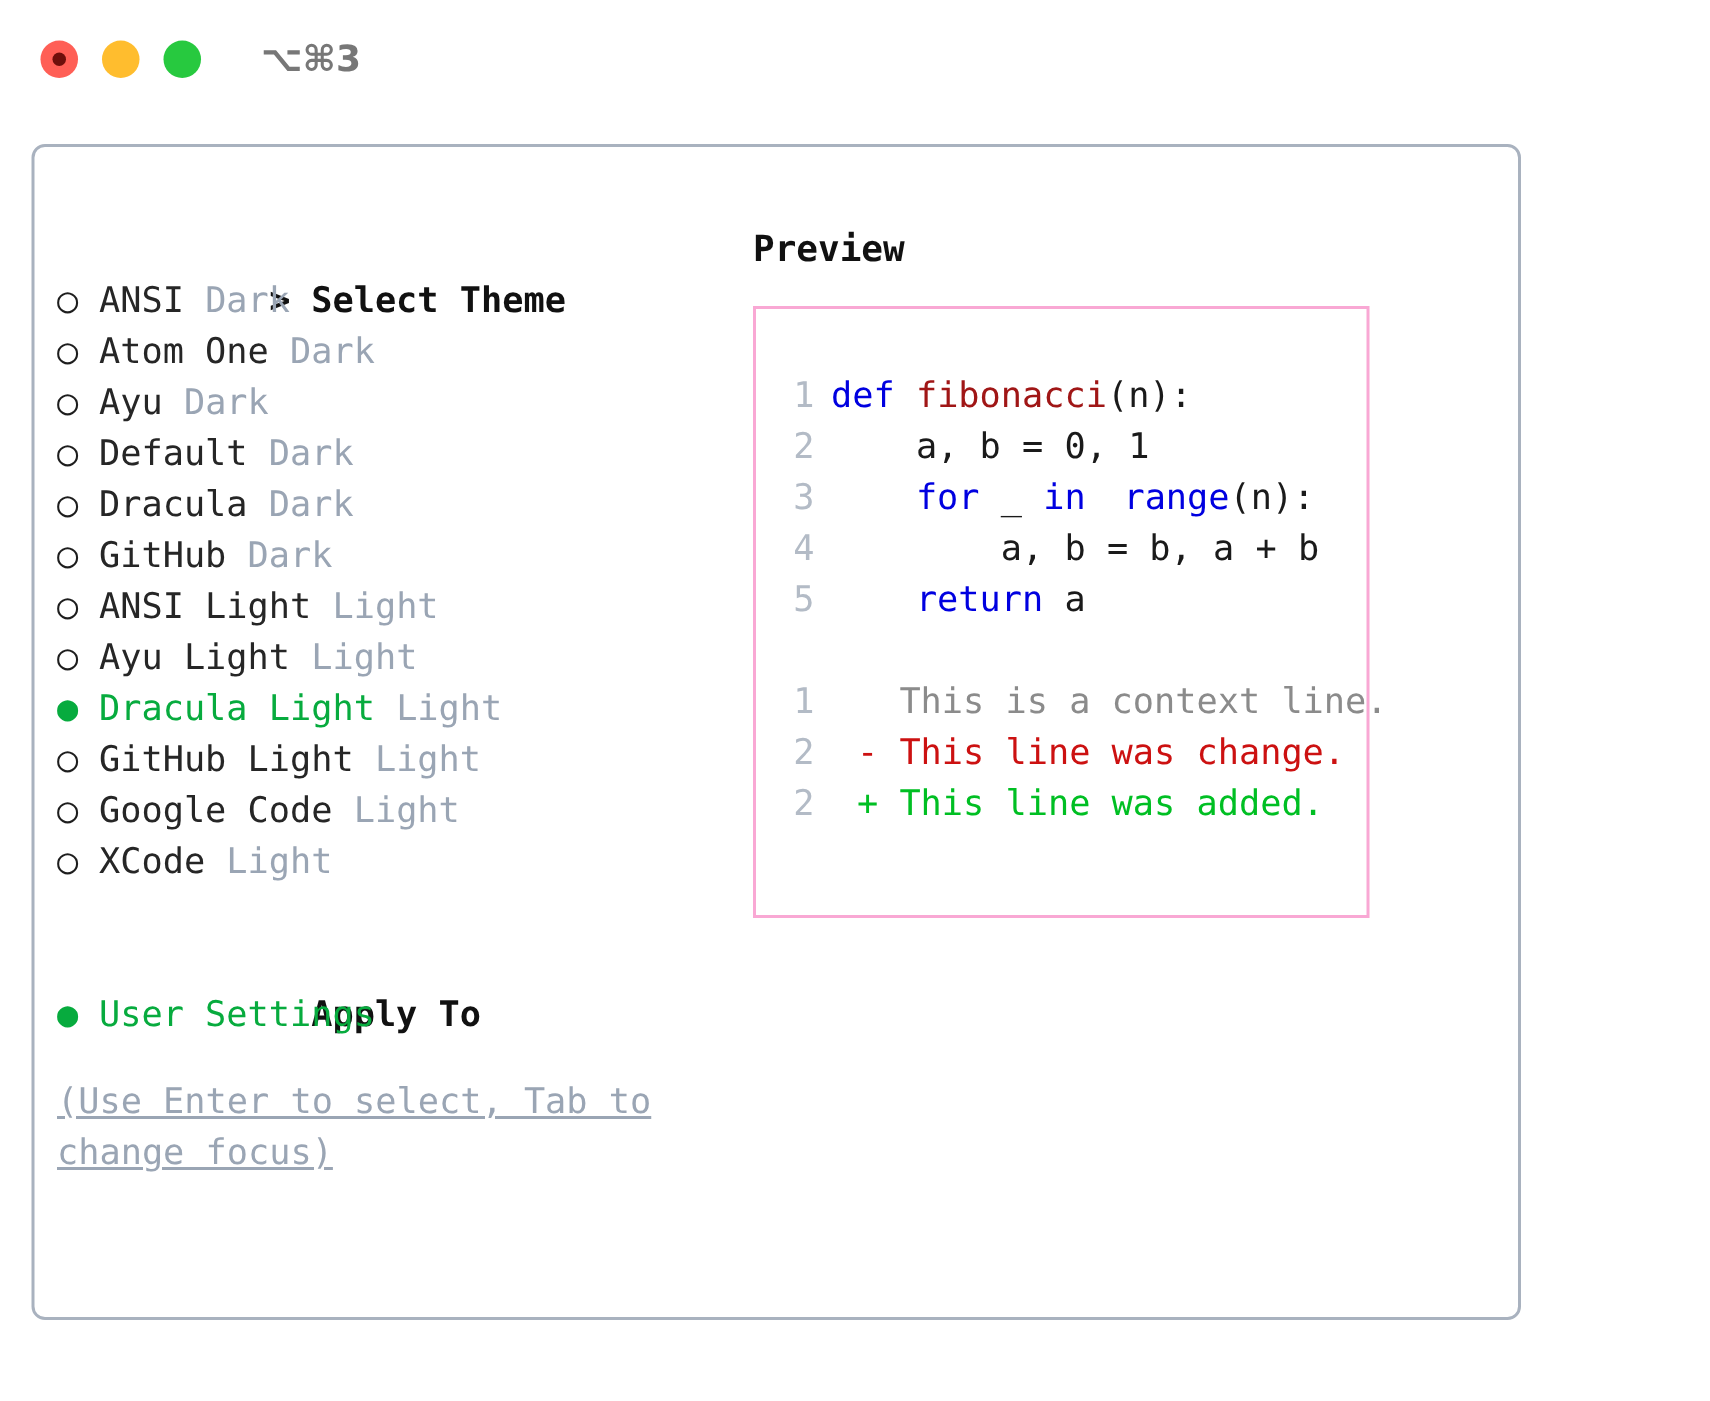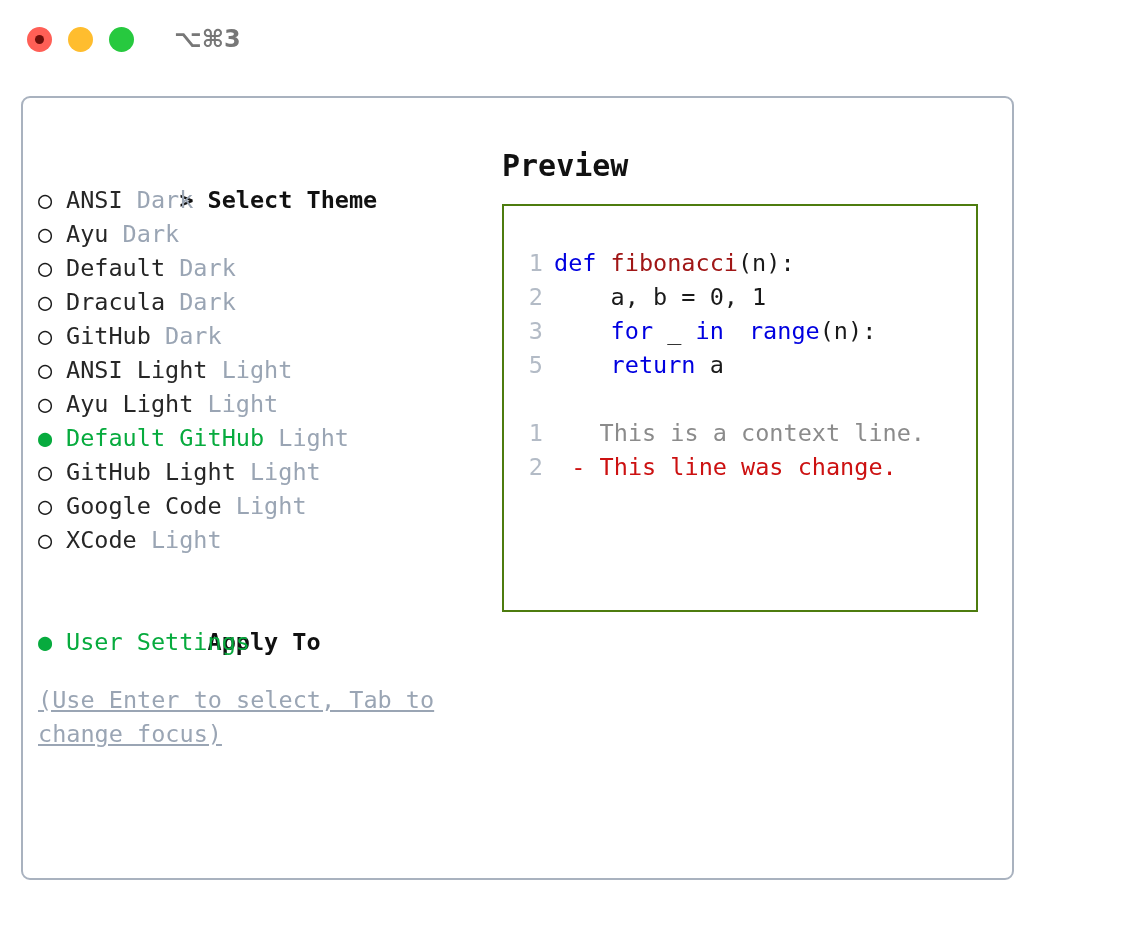--- a/index.html
+++ b/index.html
@@ -123,30 +123,30 @@
   }
 
   
   .right-col {
     position: absolute;
     left: 479px;
     top: 51px;
     width: 495px;
   }
   .preview-title {
-    font-size: 30px;
+    font-size: 24px;
     line-height: 34px;
     font-weight: bold;
     color: #111111;
   }
   .preview-box {
     margin-top: 21px;
-    width: 476px;
+    width: 411px;
     height: 408px;
-    border: 2px solid #4d7c0f;
+    border: 2px solid #f9a8d4;
     box-sizing: border-box;
     background: #ffffff;
     padding: 40px 0 0 11px;
   }
   .codeline {
     font-size: 23.5px;
     line-height: 34px;
     white-space: pre;
     color: #1a1a1a;
   }
@@ -180,27 +180,28 @@
     <div class="columns">
 
       <div class="left-col">
 
         <div class="row hdr">
           <span class="marker">&gt;</span><span>Select Theme</span>
         </div>
 
         <div id="theme-list">
             <div class="row"><span class="marker">○</span><span class="themename">ANSI</span> <span class="cat">Dark</span></div>
+            <div class="row"><span class="marker">○</span><span class="themename">Atom One</span> <span class="cat">Dark</span></div>
             <div class="row"><span class="marker">○</span><span class="themename">Ayu</span> <span class="cat">Dark</span></div>
             <div class="row"><span class="marker">○</span><span class="themename">Default</span> <span class="cat">Dark</span></div>
             <div class="row"><span class="marker">○</span><span class="themename">Dracula</span> <span class="cat">Dark</span></div>
             <div class="row"><span class="marker">○</span><span class="themename">GitHub</span> <span class="cat">Dark</span></div>
             <div class="row"><span class="marker">○</span><span class="themename">ANSI Light</span> <span class="cat">Light</span></div>
             <div class="row"><span class="marker">○</span><span class="themename">Ayu Light</span> <span class="cat">Light</span></div>
-            <div class="row selected"><span class="marker">●</span><span class="themename">Default GitHub</span> <span class="cat">Light</span></div>
+            <div class="row selected"><span class="marker">●</span><span class="themename">Dracula Light</span> <span class="cat">Light</span></div>
             <div class="row"><span class="marker">○</span><span class="themename">GitHub Light</span> <span class="cat">Light</span></div>
             <div class="row"><span class="marker">○</span><span class="themename">Google Code</span> <span class="cat">Light</span></div>
             <div class="row"><span class="marker">○</span><span class="themename">XCode</span> <span class="cat">Light</span></div>
           </div>
 
         <div class="spacer-row"></div>
 
         <div class="row hdr">
           <span class="marker"> </span><span>Apply To</span>
         </div>
@@ -213,25 +214,27 @@
       </div>
 
       <div class="right-col">
         <div class="preview-title">Preview</div>
 
         <div class="preview-box">
           <div id="code-block">
               <div class="codeline"><span class="ln">1</span><span class="gap"></span><span class="kw">def</span><span class="pl"> </span><span class="fn">fibonacci</span><span class="pl">(n):</span></div>
               <div class="codeline"><span class="ln">2</span><span class="gap"></span><span class="pl">    a, b = </span><span class="num">0</span><span class="pl">, </span><span class="num">1</span></div>
               <div class="codeline"><span class="ln">3</span><span class="gap"></span><span class="pl">    </span><span class="kw">for</span><span class="pl"> _ </span><span class="kw">in</span><span class="pl"> </span><span class="bi">range</span><span class="pl">(n):</span></div>
+              <div class="codeline"><span class="ln">4</span><span class="gap"></span><span class="pl">        a, b = b, a + b</span></div>
               <div class="codeline"><span class="ln">5</span><span class="gap"></span><span class="pl">    </span><span class="kw">return</span><span class="pl"> a</span></div>
             </div>
           <div class="codeline blank">&nbsp;</div>
           <div id="diff-block">
               <div class="codeline"><span class="ln">1</span><span style="color: rgb(139, 139, 139);">    This is a context line.</span></div>
               <div class="codeline"><span class="ln">2</span><span style="color: rgb(204, 17, 17);">  - This line was change.</span></div>
+              <div class="codeline"><span class="ln">2</span><span style="color: rgb(0, 191, 35);">  + This line was added.</span></div>
             </div>
         </div>
       </div>
 
     </div>
   </div>
 </div>
 
 </body></html>

